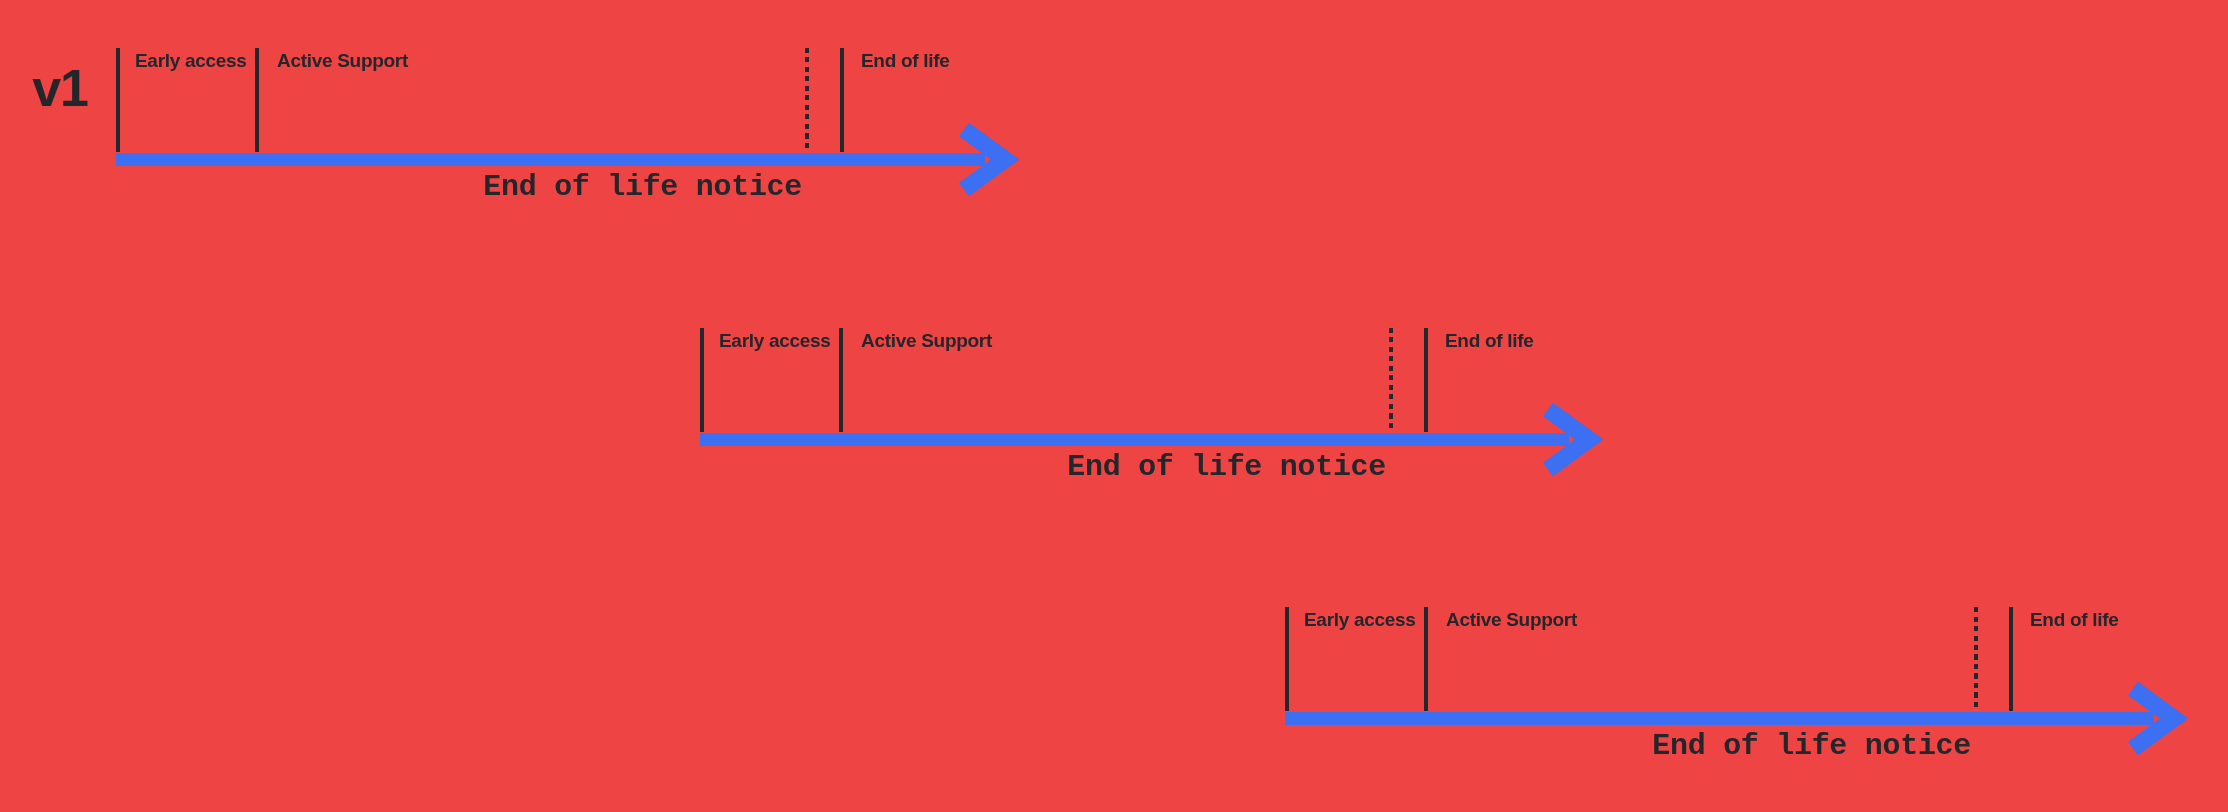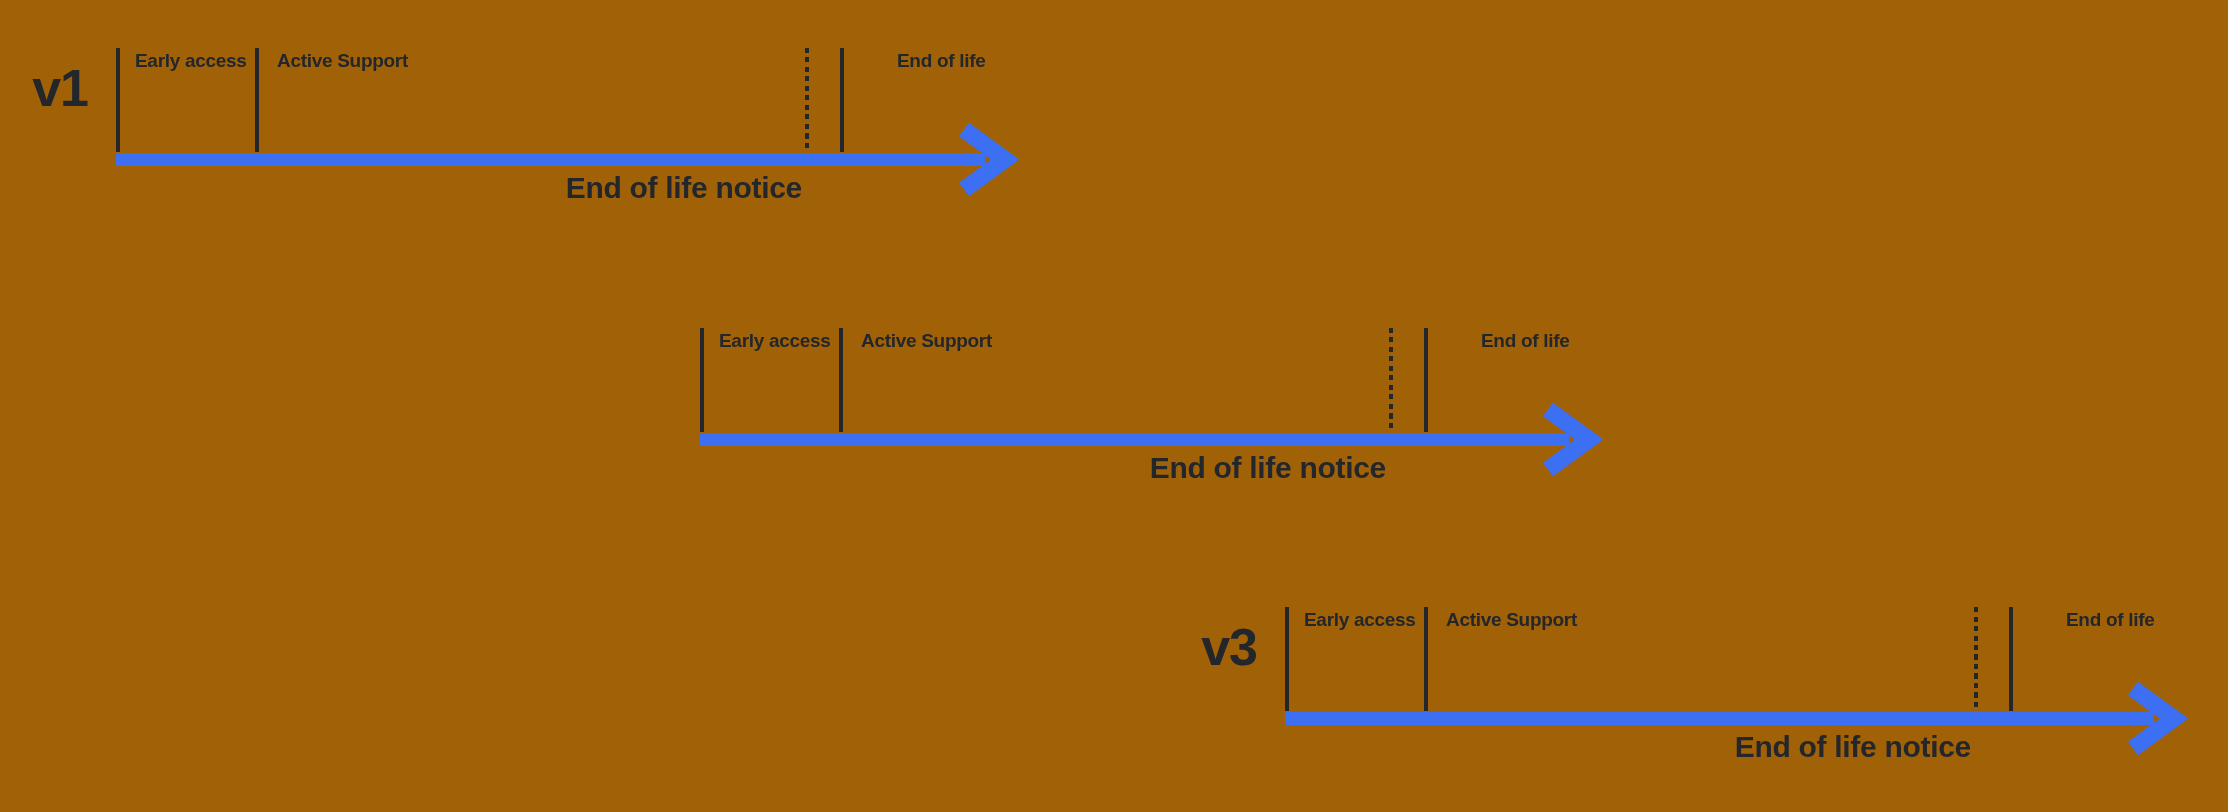--- a/index.html
+++ b/index.html
@@ -4,48 +4,48 @@
 <style>
   * { margin:0; padding:0; box-sizing:border-box; }
   html, body {
     width:2228px; height:812px;
     background:#ffffff;
     font-family:"Liberation Sans", sans-serif;
     overflow:hidden;
   }
   :root { --ink:#23262B; --arrow:#3D6FF2; }
 
-  .canvas { position:relative; width:2228px; height:812px; background:#a16207;padding-left:36px; }
+  .canvas { position:relative; width:2228px; height:812px; background:#ef4444;padding-left:36px; }
 
   .timeline { position:absolute; width:920px; height:175px; }
   .timeline.v1 { left:118px; top:48px; }
   .timeline.v2 { left:702px; top:328px; }
   .timeline.v3 { left:1287px; top:607px; }
 
   .version {
     position:absolute; left:-210px; top:12px; width:180px;
     text-align:right;
     font-size:52px; font-weight:bold; color:var(--ink);
     letter-spacing:-1px; line-height:56px;
   }
 
   .seg-label {
     position:absolute; top:-4px;
     font-size:19px; line-height:33px; font-weight:bold;
     color:var(--ink); letter-spacing:-0.3px;
   }
   .label-early  { left:17px;  width:112px; }
   .label-active { left:159px; width:430px; white-space:nowrap; }
-  .label-eol    { left:743px; width:240px; white-space:nowrap;margin-left:36px; }
+  .label-eol    { left:743px; width:240px; white-space:nowrap; }
 
   .label-notice {
     position:absolute; left:284px; top:123px; width:400px;
     text-align:right;
     font-size:30px; line-height:33px; font-weight:bold;
-    color:var(--ink); letter-spacing:-0.3px; white-space:nowrap;
+    color:var(--ink); letter-spacing:-0.3px; white-space:nowrap;font-family:Liberation Mono, monospace;
   }
 
   .tick {
     position:absolute; top:0; width:4px; height:104px;
     background:var(--ink);
   }
   .tick.t1 { left:-2px; }
   .tick.t2 { left:137px; }
   .tick.t3 { left:722px; }
 
@@ -90,21 +90,20 @@
     <div class="seg-label label-active">Active Support</div>
     <div class="seg-label label-eol">End of life</div>
     <div class="label-notice">End of life notice</div>
     <svg class="arrow-svg" viewBox="0 0 912 95">
       <line class="arrow-shaft" x1="4" y1="41.5" x2="873" y2="41.5"></line>
       <polyline class="arrow-head" points="852,11.5 893,41.5 852,71.5"></polyline>
     </svg>
   </div>
 
   <div class="timeline v3">
-    <div class="version">v3</div>
     <div class="tick t1"></div>
     <div class="tick t2"></div>
     <div class="tick-dashed"></div>
     <div class="tick t3"></div>
     <div class="seg-label label-early">Early access</div>
     <div class="seg-label label-active">Active Support</div>
     <div class="seg-label label-eol">End of life</div>
     <div class="label-notice">End of life notice</div>
     <svg class="arrow-svg" viewBox="0 0 912 95">
       <line class="arrow-shaft" x1="4" y1="41.5" x2="873" y2="41.5"></line>

